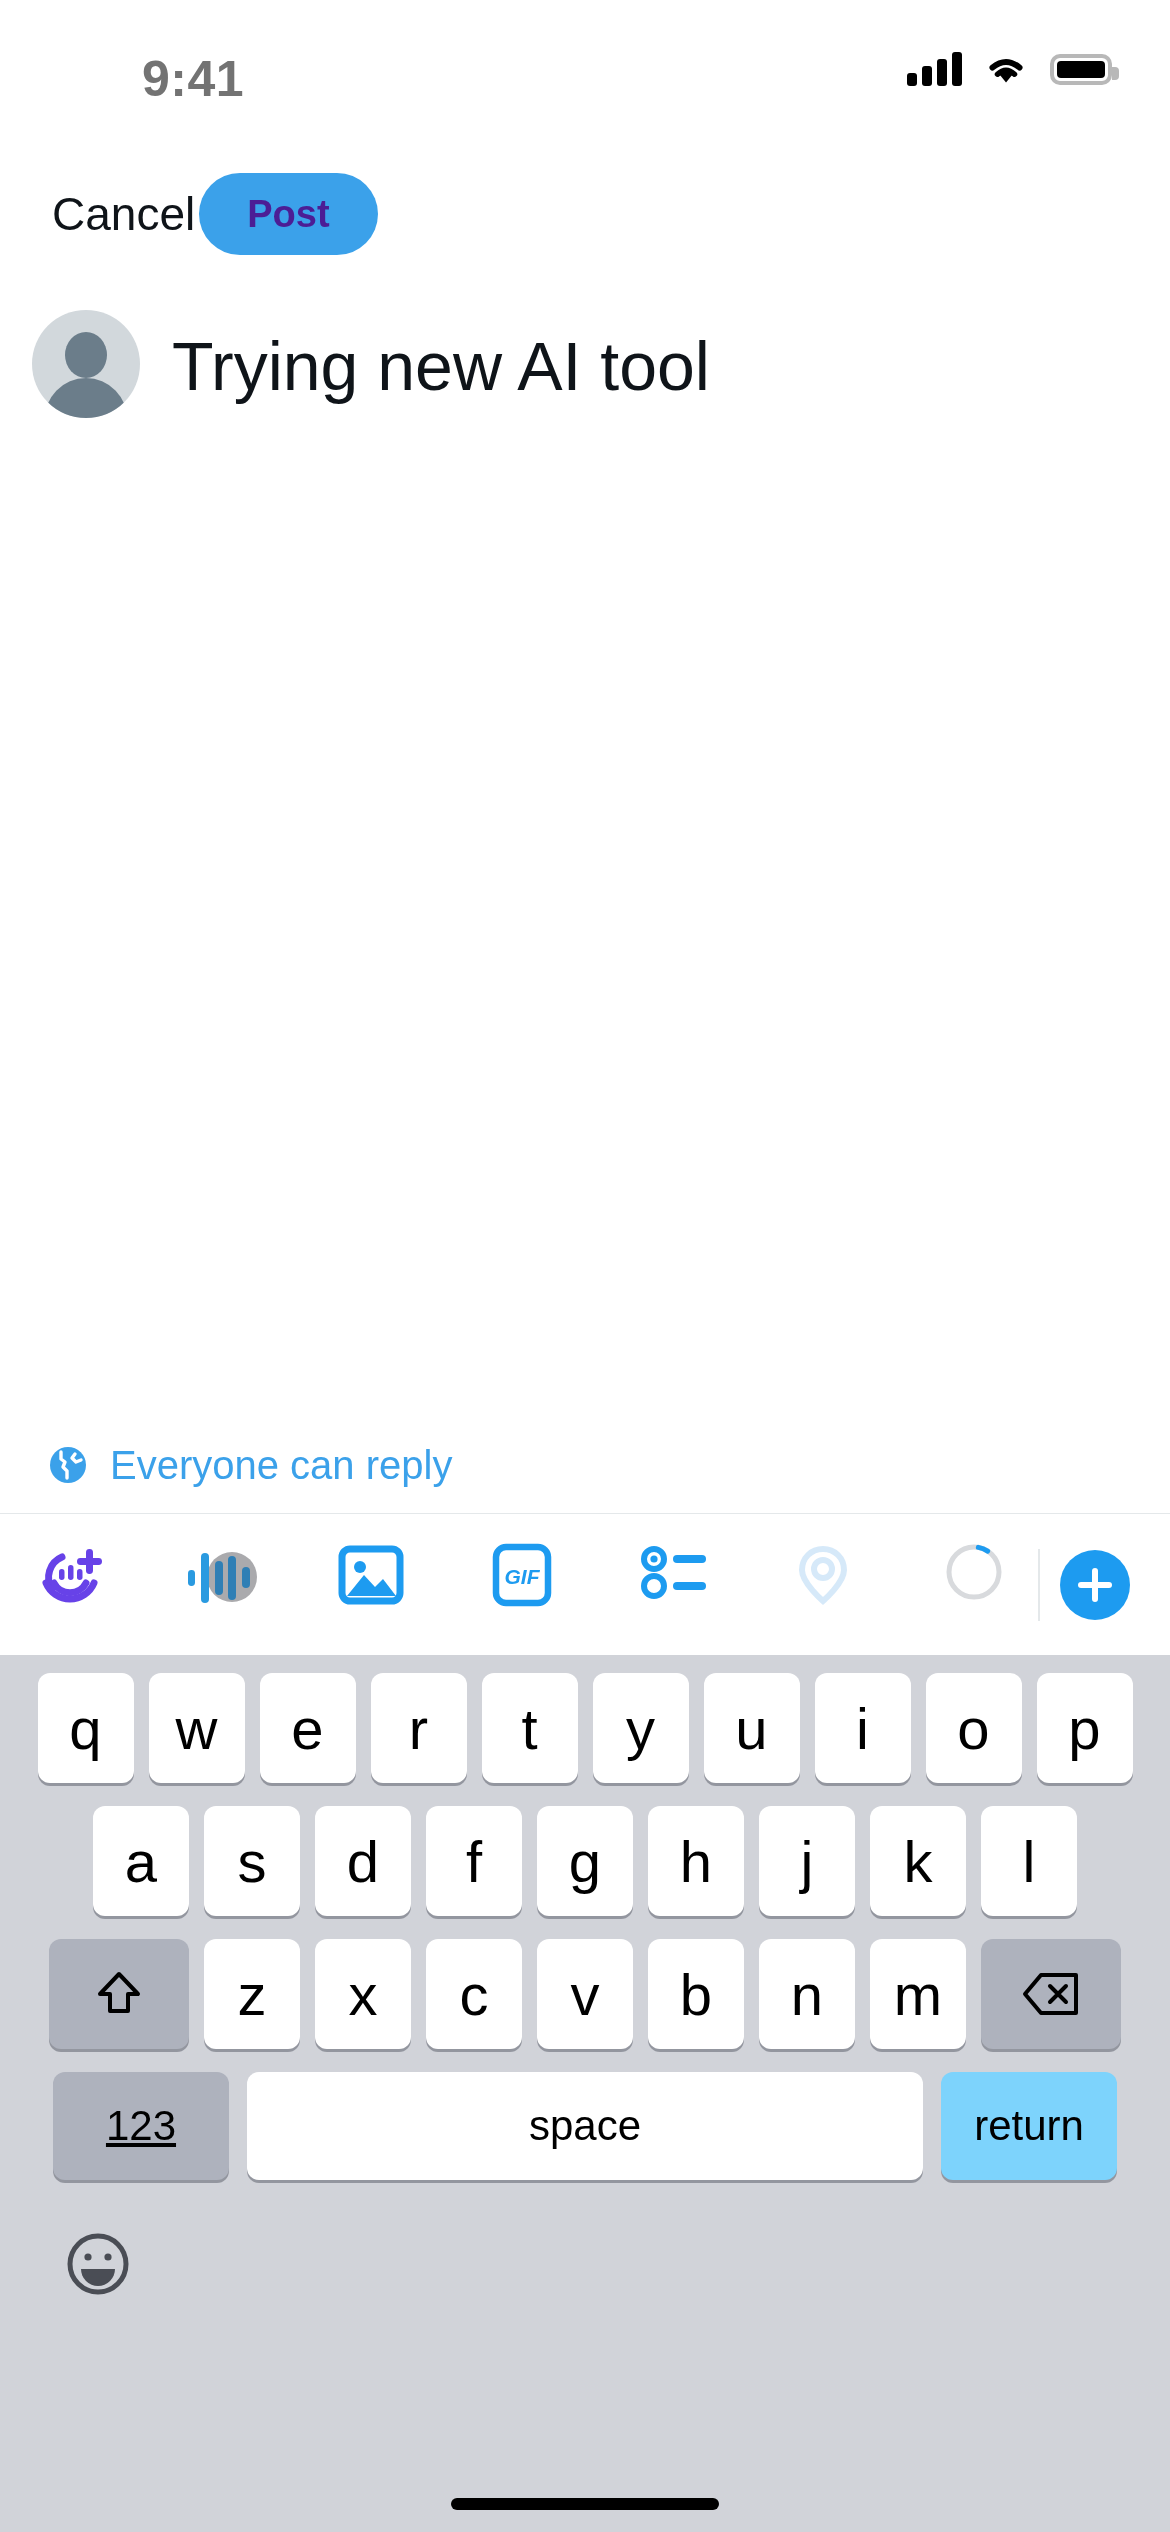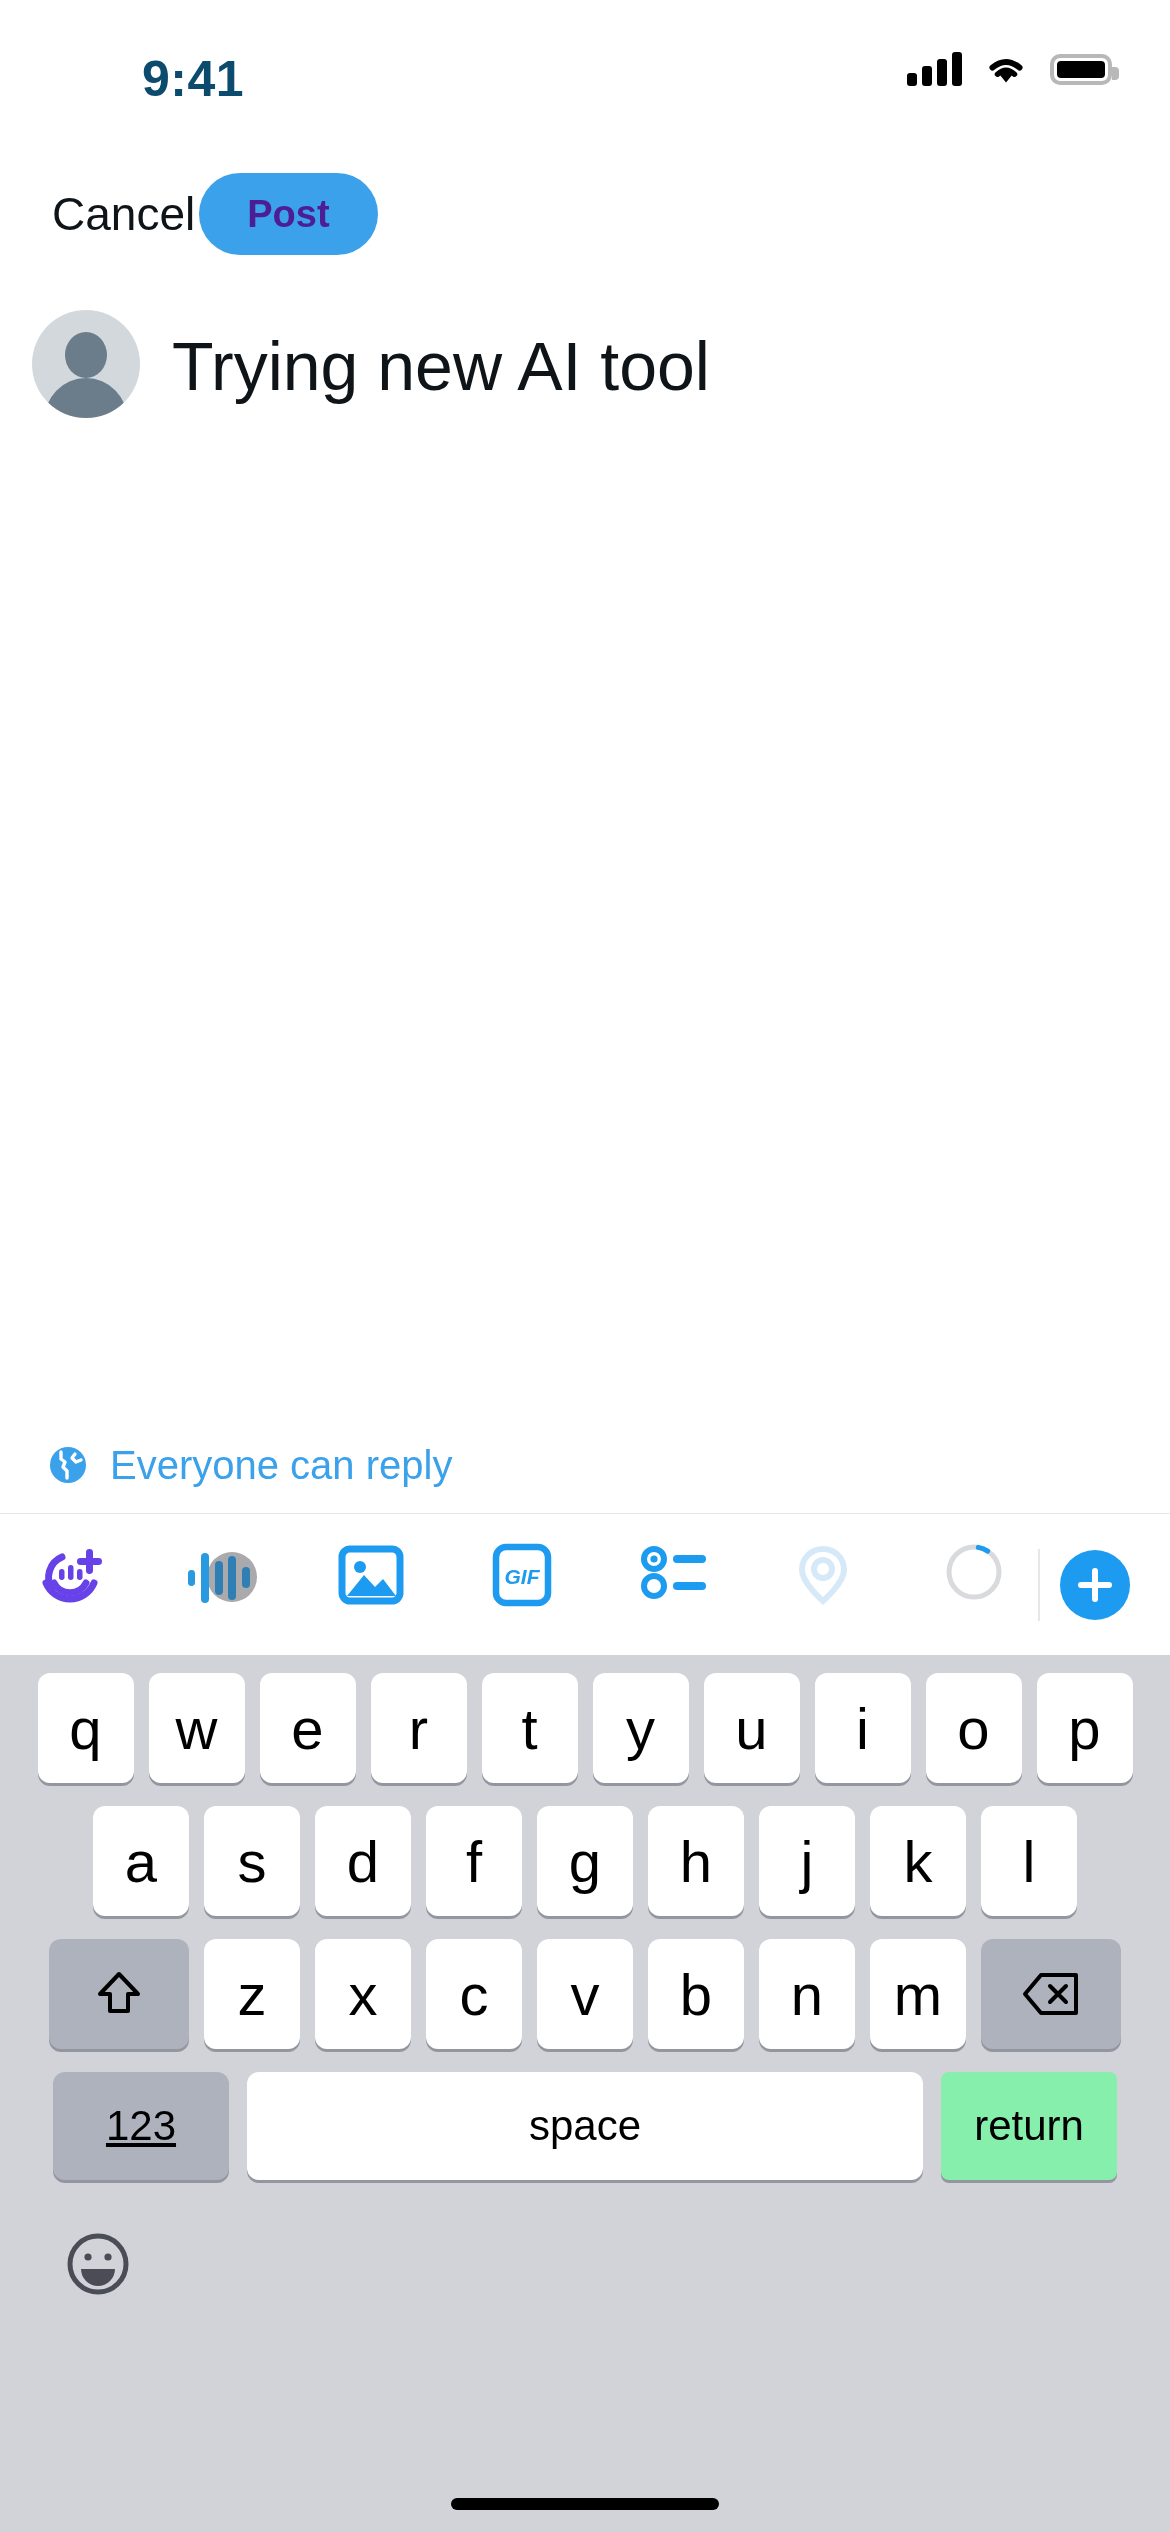--- a/index.html
+++ b/index.html
@@ -30,21 +30,21 @@
     padding: 0 62px 0 0;
     position: relative;
   }
   .status-time {
     position: absolute;
     left: 142px;
     top: 50px;
     font-size: 50px;
     font-weight: bold;
     letter-spacing: 0.5px;
-    color: #0c4a6e;
+    color: #737373;
   }
   .status-icons {
     position: absolute;
     right: 58px;
     top: 52px;
     display: flex;
     align-items: center;
     gap: 22px;
   }
   .signal { display: flex; align-items: flex-end; gap: 5px; height: 34px; }
@@ -255,21 +255,21 @@
   }
   .r1 .key { width: 96px; height: 110px; }
   .r2 .key { width: 96px; height: 110px; }
   .r3 .key { width: 96px; height: 110px; }
   .key.mod {
     background: #aeb2bd;
     width: 140px;
   }
   .key.wide123 { width: 176px; height: 108px; font-size: 42px; background: #aeb2bd; text-decoration: underline; }
   .key.space { width: 676px; height: 108px; font-size: 42px; }
-  .key.ret { width: 176px; height: 108px; font-size: 42px; background: #86efac; border-radius: 8px; }
+  .key.ret { width: 176px; height: 108px; font-size: 42px; background: #7dd3fc; }
   .r4 { gap: 18px; margin-bottom: 0; }
   .kb-bottom {
     flex: 1 1 auto;
     display: flex;
     align-items: flex-start;
     padding: 48px 0 0 62px;
     position: relative;
   }
   .emoji-key {
     width: 72px; height: 72px;

